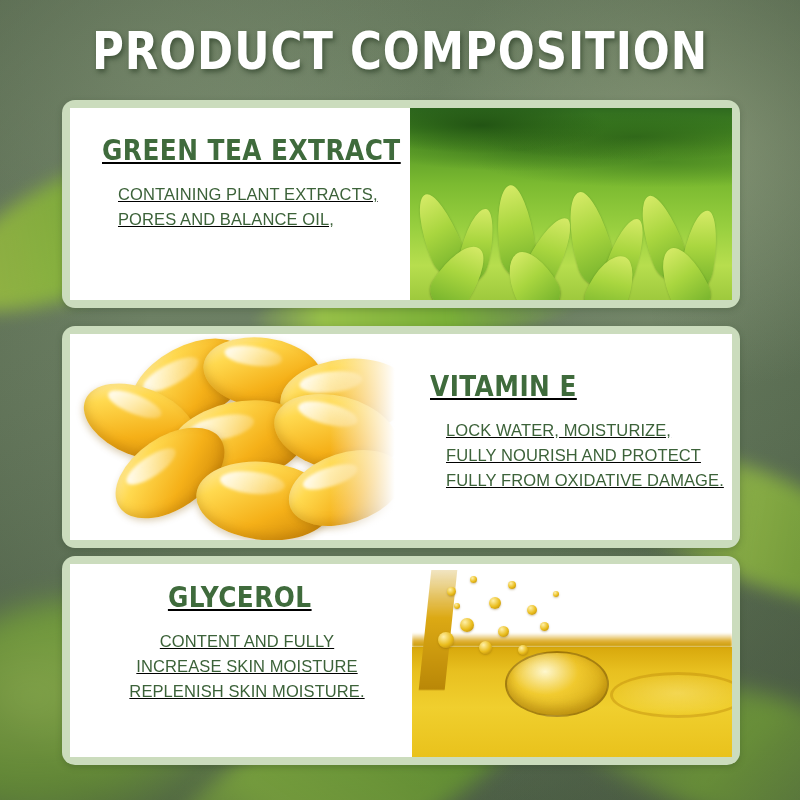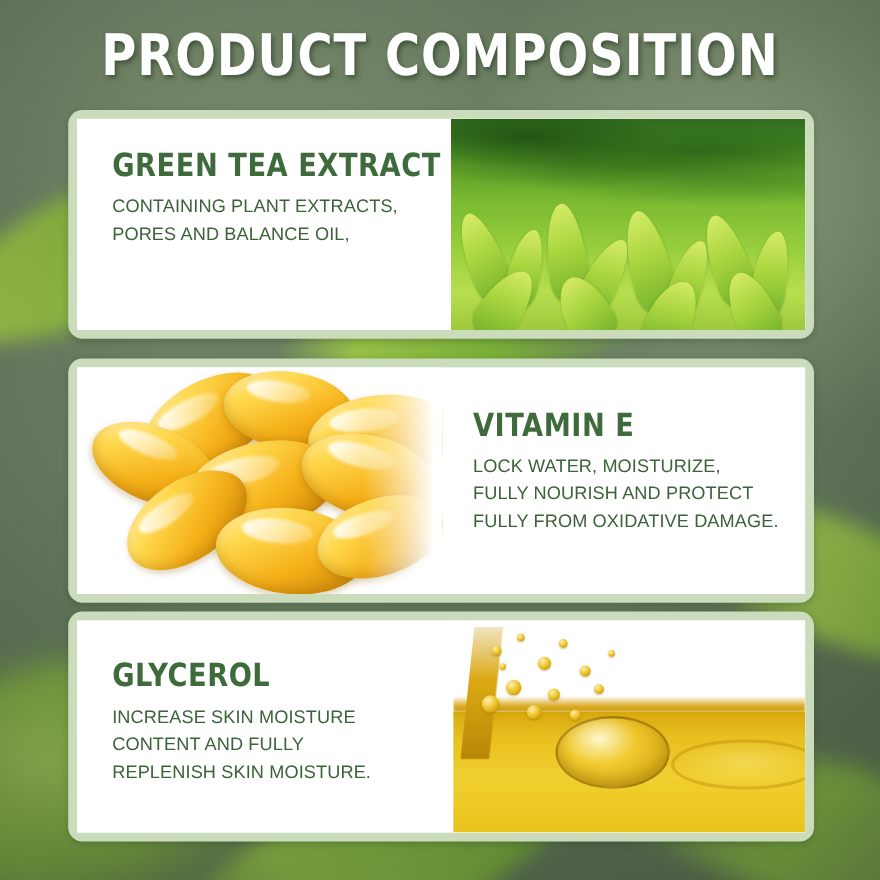--- a/index.html
+++ b/index.html
@@ -113,53 +113,54 @@
     padding: 8px;
     box-shadow: 0 2px 6px rgba(35,55,30,.25);
   }
   .card-inner {
     position: relative;
     width: 100%;
     height: 100%;
     background: #ffffff;
     overflow: hidden;
     display: flex;
+    text-decoration: underline;
   }
   .card.c1 { left: 62px; top: 100px;  width: 678px; height: 208px; }
   .card.c2 { left: 62px; top: 326px;  width: 678px; height: 222px; }
   .card.c3 { left: 62px; top: 556px;  width: 678px; height: 209px; }
 
   
   .text-pane {
     flex: 0 0 auto;
     padding: 26px 18px 0 32px;
     box-sizing: border-box;
   }
   .card.c1 .text-pane { width: 340px; }
   .card.c2 .text-pane { width: 330px; padding-top: 36px; padding-left: 28px; }
-  .card.c3 .text-pane { width: 340px; padding-top: 34px; }
+  .card.c3 .text-pane { width: 340px; padding-top: 17px; text-align: center; }
 
   .ing-title {
     font-family: "DejaVu Sans Condensed", "Liberation Sans Narrow", "Liberation Sans", sans-serif;
     font-weight: bold;
     font-size: 29px;
     line-height: 32px;
     letter-spacing: .5px;
     color: #3f6b3c;
     margin: 0 0 10px 0;
     transform: scaleX(.95);
     transform-origin: left center;
     white-space: nowrap;
   }
   .ing-body {
     font-family: "Liberation Sans", sans-serif;
     font-size: 16.5px;
     line-height: 25px;
     color: #3c6239;
-    margin: 0;
+    margin: 16px;
     letter-spacing: .1px;
   }
   .ing-body .ln { display: block; white-space: nowrap; }
 
   
   .media-pane {
     flex: 1 1 auto;
     position: relative;
     overflow: hidden;
     background: #ffffff;
@@ -348,22 +349,22 @@
 
     </div>
   </div>
 
   <div class="card c3">
     <div class="card-inner">
 
       <div class="text-pane">
         <h2 class="ing-title">GLYCEROL</h2>
         <p class="ing-body">
+          <span class="ln">CONTENT AND FULLY</span>
           <span class="ln">INCREASE SKIN MOISTURE</span>
-          <span class="ln">CONTENT AND FULLY</span>
           <span class="ln">REPLENISH SKIN MOISTURE.</span>
         </p>
       </div>
 
       <div class="media-pane">
         <div class="photo-oil">
           <div class="oil-pool"></div>
           <div class="oil-surface"></div>
           <div class="oil-stream"></div>
           <div class="oil-bubble"></div>

